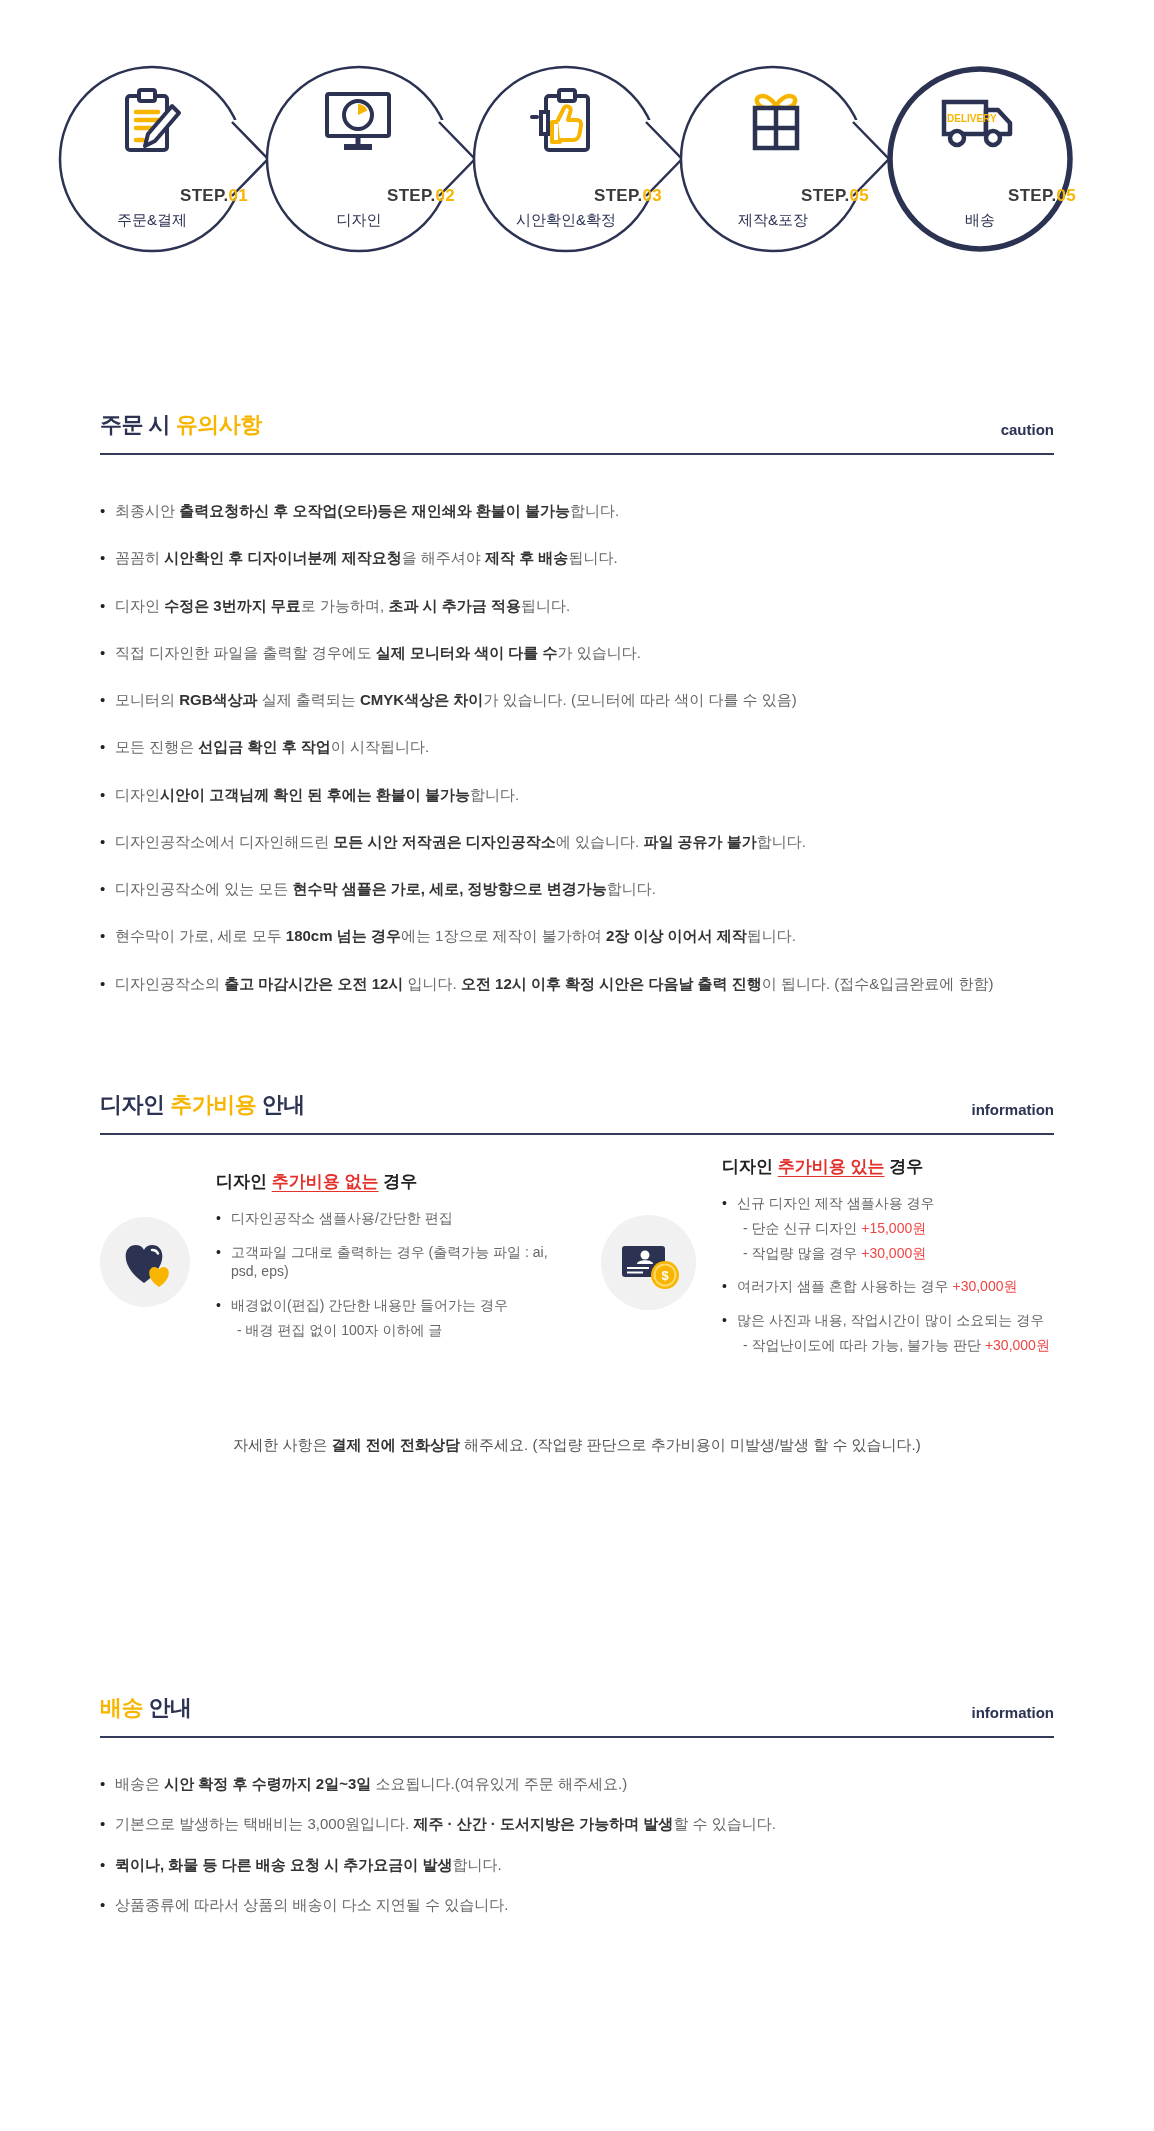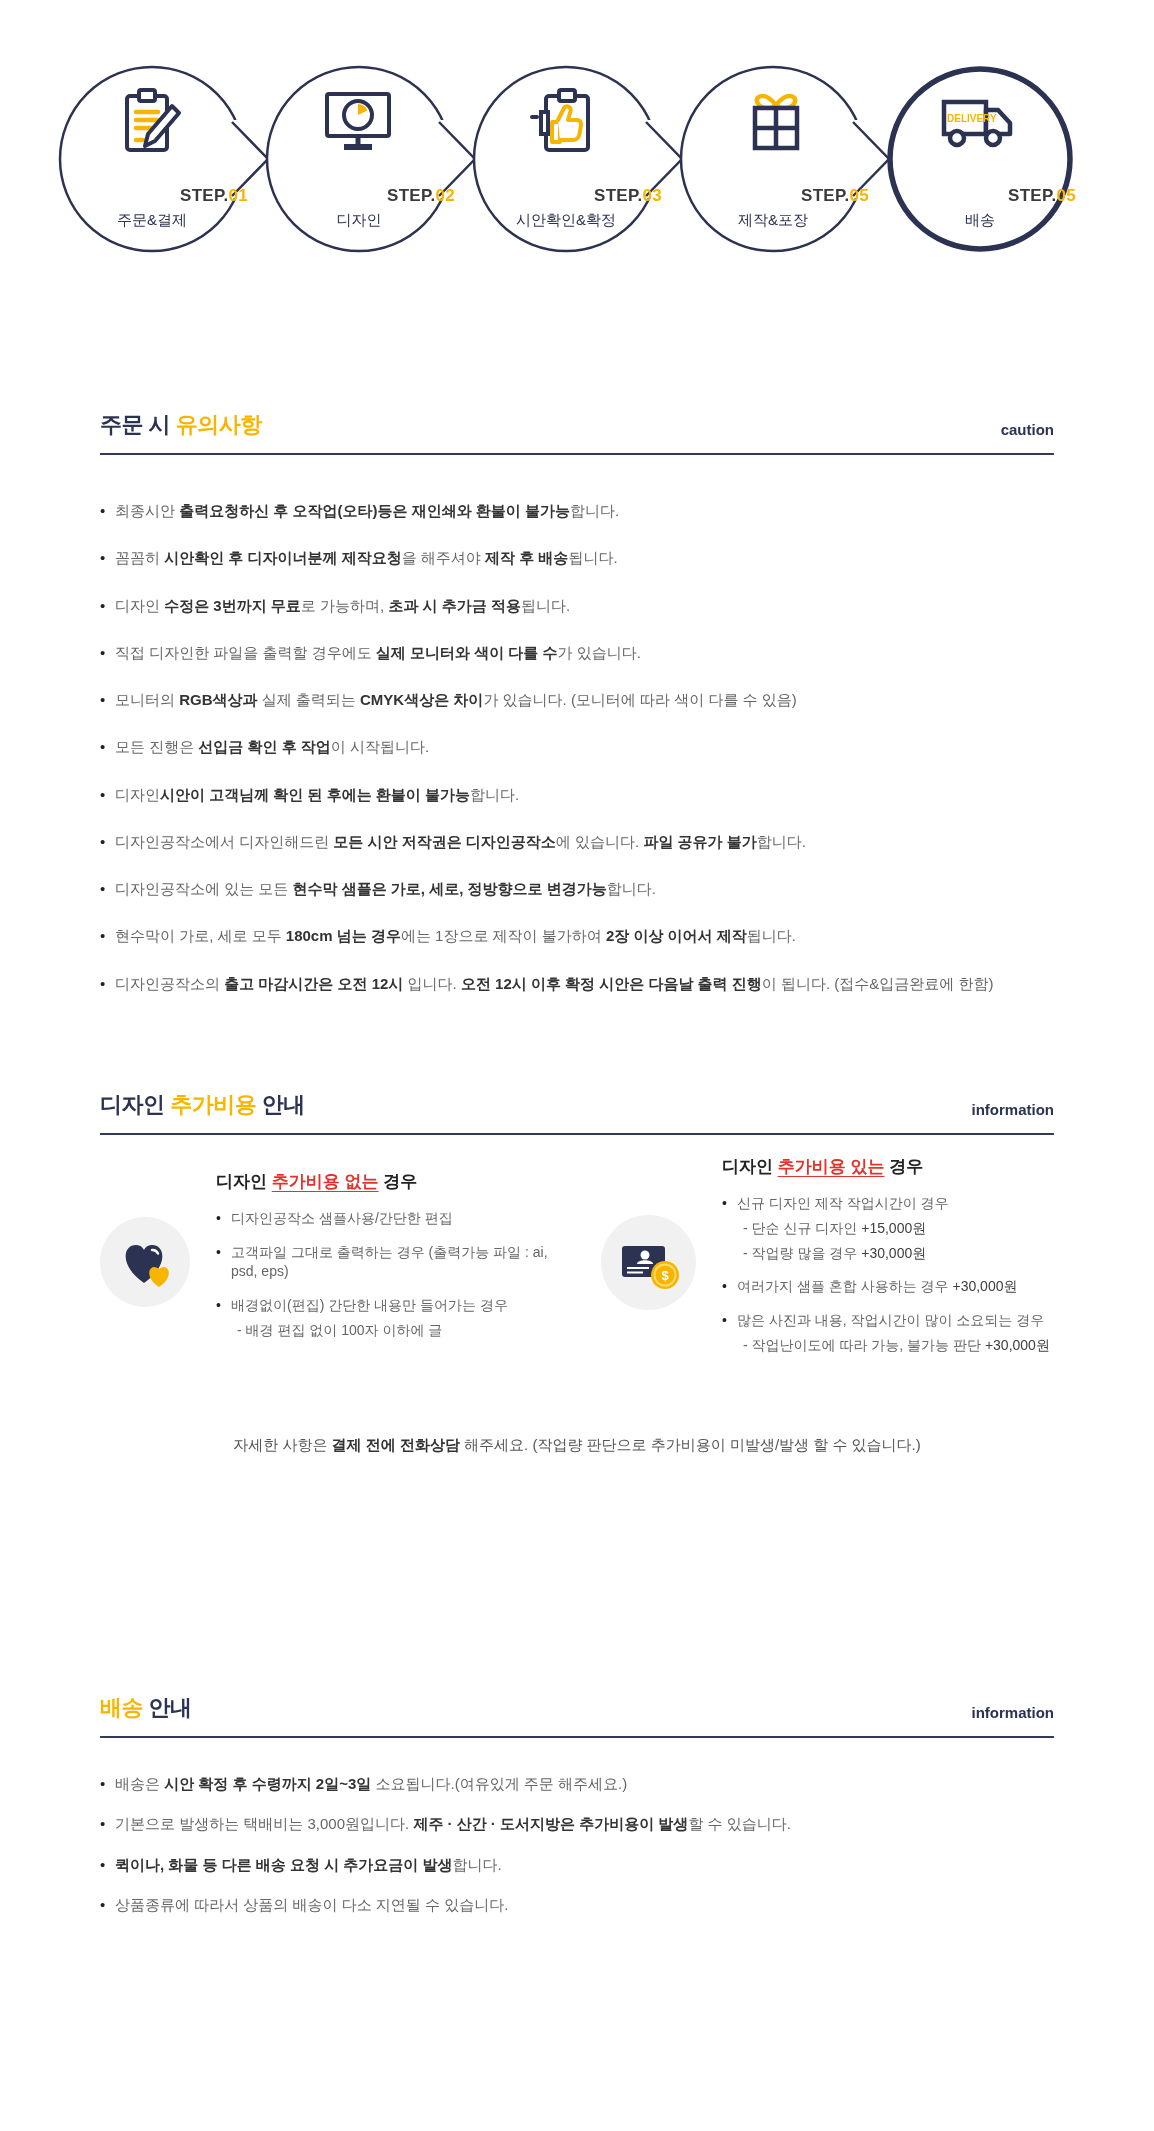--- a/index.html
+++ b/index.html
@@ -21,21 +21,21 @@
   .section{padding:0 100px;}
   .section-caution{margin-top:138px;}
   .section-design{margin-top:96px;}
   .section-shipping{margin-top:238px;}
   .section-header{display:flex;justify-content:space-between;align-items:flex-end;}
   .section-title{margin:0;font-size:22px;font-weight:800;color:#2b3252;letter-spacing:-.5px;}
   .section-tag{font-size:15px;font-weight:700;color:#2b3252;padding-bottom:2px;}
   .section-rule{margin-top:13px;border:none;border-top:2px solid #343b5a;height:0;}
   .seg-a{color:#f8b500;}
   .seg-b{color:#333;font-weight:700;}
-  .seg-y{color:#404040;}
+  .seg-y{color:#ef4444;}
   .seg-r{color:#e5312b;font-weight:700;text-decoration:underline;text-underline-offset:4px;}
   
   .bullet-list{margin-top:46px;}
   .bullet-item{position:relative;padding-left:15px;font-size:15px;color:#666;
     margin-bottom:27px;line-height:1.35;}
   .bullet-item::before{content:"•";position:absolute;left:0;top:0;color:#222;}
   .sub-line{margin-top:6px;padding-left:6px;color:#666;}
   .shipping-list{margin-top:36px;}
   .shipping-list .bullet-item{margin-bottom:20px;}
   
@@ -198,36 +198,36 @@
           <path d="M36 49 c0-5 16-5 16 0 z" fill="#fff"></path>
           <path d="M26 53 h22 M26 57.5 h16" stroke="#ffffff" stroke-width="2.2"></path>
           <circle cx="64" cy="60" r="14" fill="#f8b500"></circle>
           <circle cx="64" cy="60" r="10.5" fill="none" stroke="#ffd96b" stroke-width="2"></circle>
           <text x="64" y="65" text-anchor="middle" font-size="13" font-weight="bold" fill="#fff">$</text>
         </svg>
       </div>
       <div class="fee-col">
         <div class="fee-title"><span>디자인 </span><span class="seg-r">추가비용 있는</span><span> 경우</span></div>
         <div class="bullet-list fee-list">
-            <div class="bullet-item"><span class="item-text"><span>신규 디자인 제작 작업시간이 경우</span></span><div class="sub-line"><span>- 단순 신규 디자인 </span><span class="seg-y">+15,000원</span></div><div class="sub-line"><span>- 작업량 많을 경우 </span><span class="seg-y">+30,000원</span></div></div>
+            <div class="bullet-item"><span class="item-text"><span>신규 디자인 제작 샘플사용 경우</span></span><div class="sub-line"><span>- 단순 신규 디자인 </span><span class="seg-y">+15,000원</span></div><div class="sub-line"><span>- 작업량 많을 경우 </span><span class="seg-y">+30,000원</span></div></div>
             <div class="bullet-item"><span class="item-text"><span>여러가지 샘플 혼합 사용하는 경우 </span><span class="seg-y">+30,000원</span></span></div>
             <div class="bullet-item"><span class="item-text"><span>많은 사진과 내용, 작업시간이 많이 소요되는 경우</span></span><div class="sub-line"><span>- 작업난이도에 따라 가능, 불가능 판단 </span><span class="seg-y">+30,000원</span></div></div>
           </div>
       </div>
     </div>
   </div>
 
   <div class="fee-note"><span>자세한 사항은 </span><span class="seg-b">결제 전에 전화상담</span><span> 해주세요. (작업량 판단으로 추가비용이 미발생/발생 할 수 있습니다.)</span></div>
 </div>
 
 <div class="section section-shipping">
   <div class="section-header">
     <h2 class="section-title"><span class="seg-a">배송</span><span class="seg-t"> 안내</span></h2>
     <div class="section-tag">information</div>
   </div>
   <div class="section-rule"></div>
   <div class="bullet-list shipping-list">
       <div class="bullet-item"><span class="item-text"><span>배송은 </span><span class="seg-b">시안 확정 후 수령까지 2일~3일</span><span> 소요됩니다.(여유있게 주문 해주세요.)</span></span></div>
-      <div class="bullet-item"><span class="item-text"><span>기본으로 발생하는 택배비는 3,000원입니다. </span><span class="seg-b">제주 · 산간 · 도서지방은 추가비용이 발생</span><span>할 수 있습니다.</span></span></div>
+      <div class="bullet-item"><span class="item-text"><span>기본으로 발생하는 택배비는 3,000원입니다. </span><span class="seg-b">제주 · 산간 · 도서지방은 가능하며 발생</span><span>할 수 있습니다.</span></span></div>
       <div class="bullet-item"><span class="item-text"><span class="seg-b">퀵이나, 화물 등 다른 배송 요청 시 추가요금이 발생</span><span>합니다.</span></span></div>
       <div class="bullet-item"><span class="item-text"><span>상품종류에 따라서 상품의 배송이 다소 지연될 수 있습니다.</span></span></div>
     </div>
 </div>
 
 </body></html>

